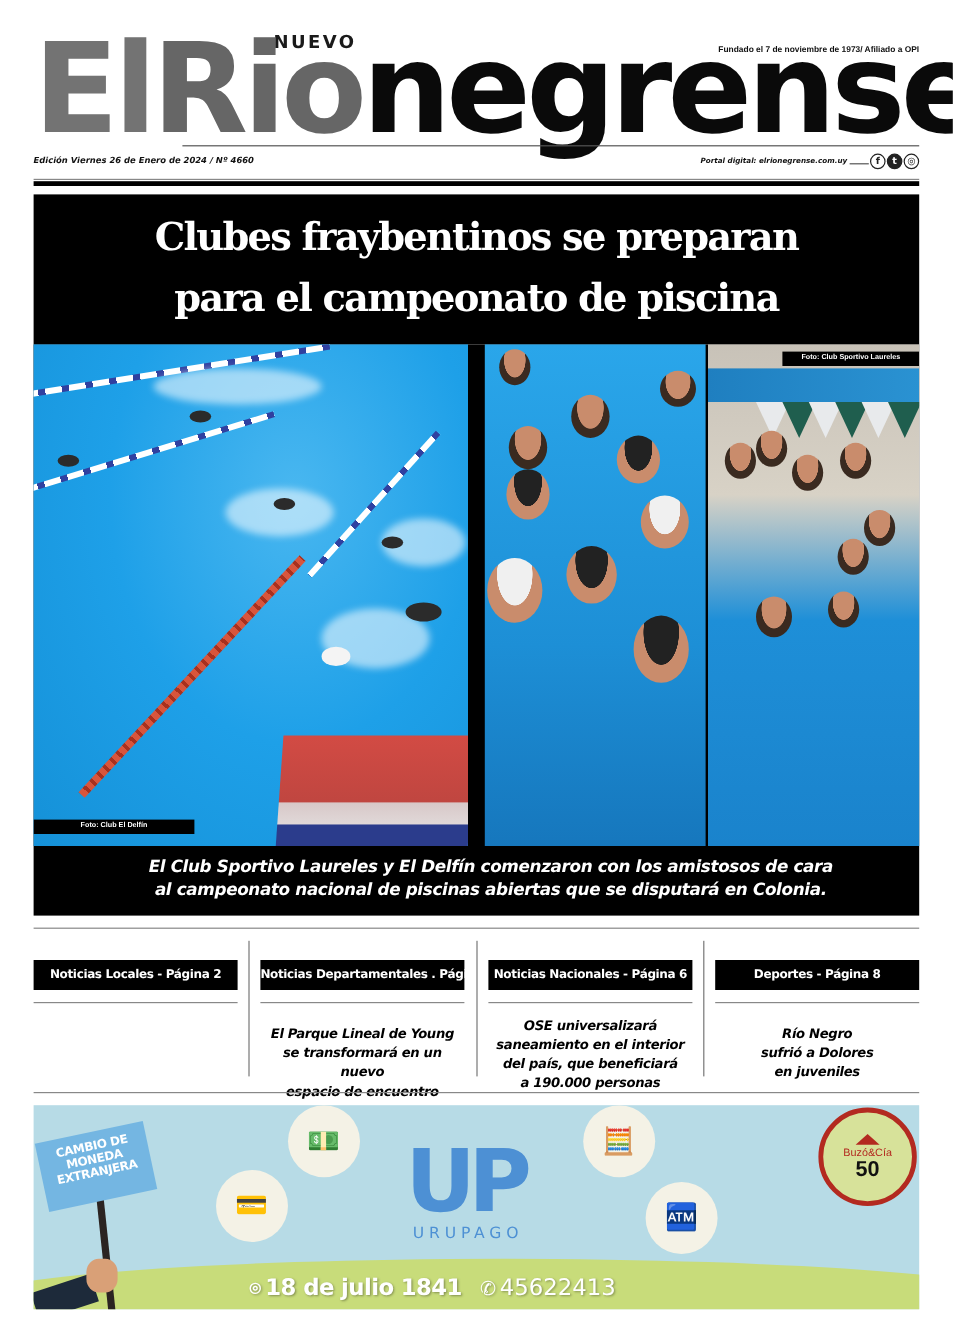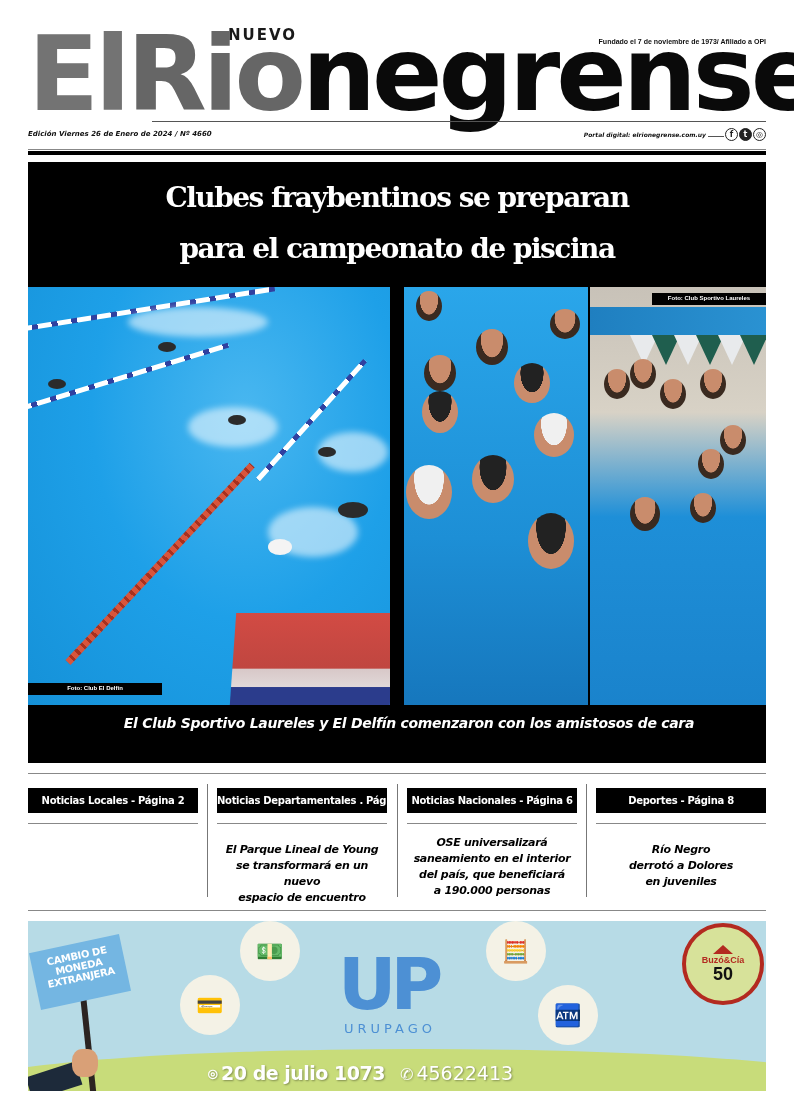--- a/index.html
+++ b/index.html
@@ -21,21 +21,21 @@
   .portal { position: absolute; right: 60px; top: 3px; font-size: 6px; font-style: italic; font-weight: bold; color: #111; }
   .portal-line { position: absolute; right: 42px; top: 8px; width: 16px; height: 1px; background: #555; }
   .socials { position: absolute; right: 0; top: 0; display: flex; gap: 1px; }
   .soc { width: 13px; height: 13px; border: 1.5px solid #222; border-radius: 50%; font-size: 8px; font-weight: bold; display: flex; align-items: center; justify-content: center; color: #222; line-height: 1; }
   .soc.tw { background: #222; color: #fff; }
   .thin-rule { position: absolute; left: 28px; width: 738px; top: 149px; height: 1px; background: #888; }
   .thick-rule { position: absolute; left: 28px; width: 738px; top: 151px; height: 4px; background: #000; }
 
   
   .headline-box { position: absolute; left: 28px; top: 162px; width: 738px; height: 125px; background: #000; color: #fff; text-align: center; }
-  .headline { font-family: "DejaVu Serif", serif; font-weight: bold; font-size: 28px; line-height: 51px; padding-top: 10px; letter-spacing: -1.5px; }
+  .headline { font-family: "DejaVu Serif", serif; font-weight: bold; font-size: 32px; line-height: 51px; padding-top: 10px; letter-spacing: -1.5px; }
 
   
   .photos { position: absolute; left: 28px; top: 287px; width: 738px; height: 418px; background: #000; }
   .photo { position: absolute; overflow: hidden; }
   .photo-1 { left: 0; top: 0; width: 362px; height: 418px;
     background:
       linear-gradient(160deg, rgba(255,255,255,0.0) 0%, rgba(255,255,255,0.0) 100%),
       radial-gradient(ellipse at 60% 30%, #49b7f0 0%, #1ea0e8 50%, #1591d8 100%); }
   .photo-2 { left: 376px; top: 0; width: 184px; height: 418px; background: linear-gradient(180deg, #2aa6ea 0%, #1d8fd6 60%, #1677bd 100%); }
   .photo-3 { left: 562px; top: 0; width: 176px; height: 418px; background: linear-gradient(180deg, #c8c2b8 0%, #d8d2c6 30%, #1e8fd8 55%, #1a83cc 100%); }
@@ -61,21 +61,21 @@
   .credit-3 { left: 62px; top: 6px; width: 114px; height: 12px; }
 
   
   .caption-box { position: absolute; left: 28px; top: 705px; width: 738px; height: 58px; background: #000; color: #fff; text-align: center; }
   .caption { font-family: "DejaVu Sans", sans-serif; font-style: italic; font-weight: bold; font-size: 14px; line-height: 19px; padding-top: 9px; letter-spacing: -0.3px; margin-left: 24px; }
 
   .mid-rule { position: absolute; left: 28px; width: 738px; top: 773px; height: 1px; background: #888; }
 
   
   .sections { position: absolute; left: 28px; top: 784px; width: 738px; height: 116px; }
-  .section { position: absolute; top: 4px; width: 170px; height: 116px; }
+  .section { position: absolute; top: 16px; width: 170px; height: 116px; }
   .section-head { height: 25px; background: #000; color: #fff; font-family: "DejaVu Sans", sans-serif; font-size: 10px; font-weight: bold; text-align: center; line-height: 25px; white-space: nowrap; letter-spacing: -0.3px; }
   .section-rule { margin-top: 10px; height: 1px; background: #888; }
   .section-text { margin-top: 18px; font-style: italic; font-weight: bold; font-size: 11px; line-height: 16px; text-align: center; letter-spacing: -0.3px; }
   .section-text.four { margin-top: 11px; }
   .vsep { position: absolute; top: 0; width: 1px; height: 113px; background: #777; }
 
   .bottom-rule { position: absolute; left: 28px; width: 738px; top: 910px; height: 1px; background: #888; }
 
   
   .ad { position: absolute; left: 28px; top: 921px; width: 738px; height: 170px; background: #b7dbe6; overflow: hidden; }
@@ -85,21 +85,21 @@
   .arm { position: absolute; left: 0px; top: 148px; width: 52px; height: 24px; background: #1d2a3a; transform: rotate(-18deg); }
   .hand { position: absolute; left: 44px; top: 128px; width: 26px; height: 28px; background: #d9a077; border-radius: 40%; }
   .circle { position: absolute; border-radius: 50%; background: #f4f2e6; display: flex; align-items: center; justify-content: center; font-size: 22px; }
   .c1 { left: 212px; top: 0px; width: 60px; height: 60px; }
   .c2 { left: 152px; top: 54px; width: 60px; height: 60px; }
   .c3 { left: 458px; top: 0px; width: 60px; height: 60px; }
   .c4 { left: 510px; top: 64px; width: 60px; height: 60px; }
   .up-logo { position: absolute; left: 310px; top: 32px; color: #4d90d4; font-family: "DejaVu Sans", sans-serif; font-weight: bold; font-size: 72px; line-height: 62px; letter-spacing: -6px; }
   .up-name { position: absolute; left: 316px; top: 100px; color: #4d90d4; font-family: "DejaVu Sans", sans-serif; font-size: 13px; letter-spacing: 4px; }
   .buzo { position: absolute; left: 654px; top: 2px; width: 82px; height: 82px; border-radius: 50%; background: #d7e29a; border: 4px solid #b32a20; display: flex; flex-direction: column; align-items: center; justify-content: center; }
-  .buzo-name { color: #b32a20; font-size: 9px; font-weight: bold; font-family: "Liberation Sans", sans-serif; }
+  .buzo-name { color: #b32a20; font-size: 9px; font-weight: normal; font-family: "Liberation Sans", sans-serif; }
   .buzo-years { color: #111; font-size: 18px; font-weight: bold; line-height: 18px; font-family: "Liberation Sans", sans-serif; }
   .buzo-house { width: 0; height: 0; border-left: 10px solid transparent; border-right: 10px solid transparent; border-bottom: 9px solid #b32a20; margin-bottom: 1px; }
   .address { position: absolute; left: 180px; top: 141px; color: #fff; font-family: "DejaVu Sans", sans-serif; font-weight: bold; font-size: 19px; letter-spacing: -0.5px; text-shadow: 1px 1px 2px rgba(0,0,0,0.35); white-space: nowrap; }
   .address .ico { display: inline-block; margin-right: 4px; font-size: 16px; }
   .phone { position: absolute; left: 372px; top: 141px; color: #fff; font-family: "DejaVu Sans", sans-serif; font-weight: normal; font-size: 19px; text-shadow: 1px 1px 2px rgba(0,0,0,0.35); white-space: nowrap; }
   .phone .ico { display: inline-block; margin-right: 3px; font-size: 16px; }
 </style>
 </head>
 <body>
 
@@ -183,20 +183,21 @@
     <div class="head hair" style="left:108px; top:162px;"></div>
     <div class="head hair" style="left:40px; top:210px; width:30px; height:34px;"></div>
     <div class="head hair" style="left:100px; top:206px;"></div>
     <div class="credit credit-3">Foto: Club Sportivo Laureles</div>
   </div>
 </section>
 
 <section class="caption-box">
   <div class="caption">
     <div>El Club Sportivo Laureles y El Delfín comenzaron con los amistosos de cara</div>
+    <div>al campeonato nacional de piscinas abiertas que se disputará en Colonia.</div>
   </div>
 </section>
 
 <div class="mid-rule"></div>
 
 <section class="sections">
   <div class="section" style="left:0;">
     <div class="section-head">Noticias Locales - Página 2</div>
     <div class="section-rule"></div>
   </div>
@@ -223,21 +224,21 @@
       <div>a 190.000 personas</div>
     </div>
   </div>
   <div class="vsep" style="left:558px;"></div>
 
   <div class="section" style="left:568px;">
     <div class="section-head">Deportes - Página 8</div>
     <div class="section-rule"></div>
     <div class="section-text">
       <div>Río Negro</div>
-      <div>derrotó a Dolores</div>
+      <div>sufrió a Dolores</div>
       <div>en juveniles</div>
     </div>
   </div>
 </section>
 
 <div class="bottom-rule"></div>
 
 <section class="ad">
   <div class="ad-ground"></div>
   <div class="pole"></div>
@@ -257,18 +258,18 @@
   <div class="up-logo">UP</div>
   <div class="up-name">URUPAGO</div>
 
   <div class="buzo">
     <div class="buzo-house"></div>
     <div class="buzo-name">Buzó&amp;Cía</div>
     <div class="buzo-years">50</div>
   </div>
 
   <div class="address">
-    <span class="ico">⌾</span><span>20 de julio 1073</span>
+    <span class="ico">⌾</span><span>18 de julio 1841</span>
   </div>
   <div class="phone">
     <span class="ico">✆</span><span>45622413</span>
   </div>
 </section>
 
 </body></html>

